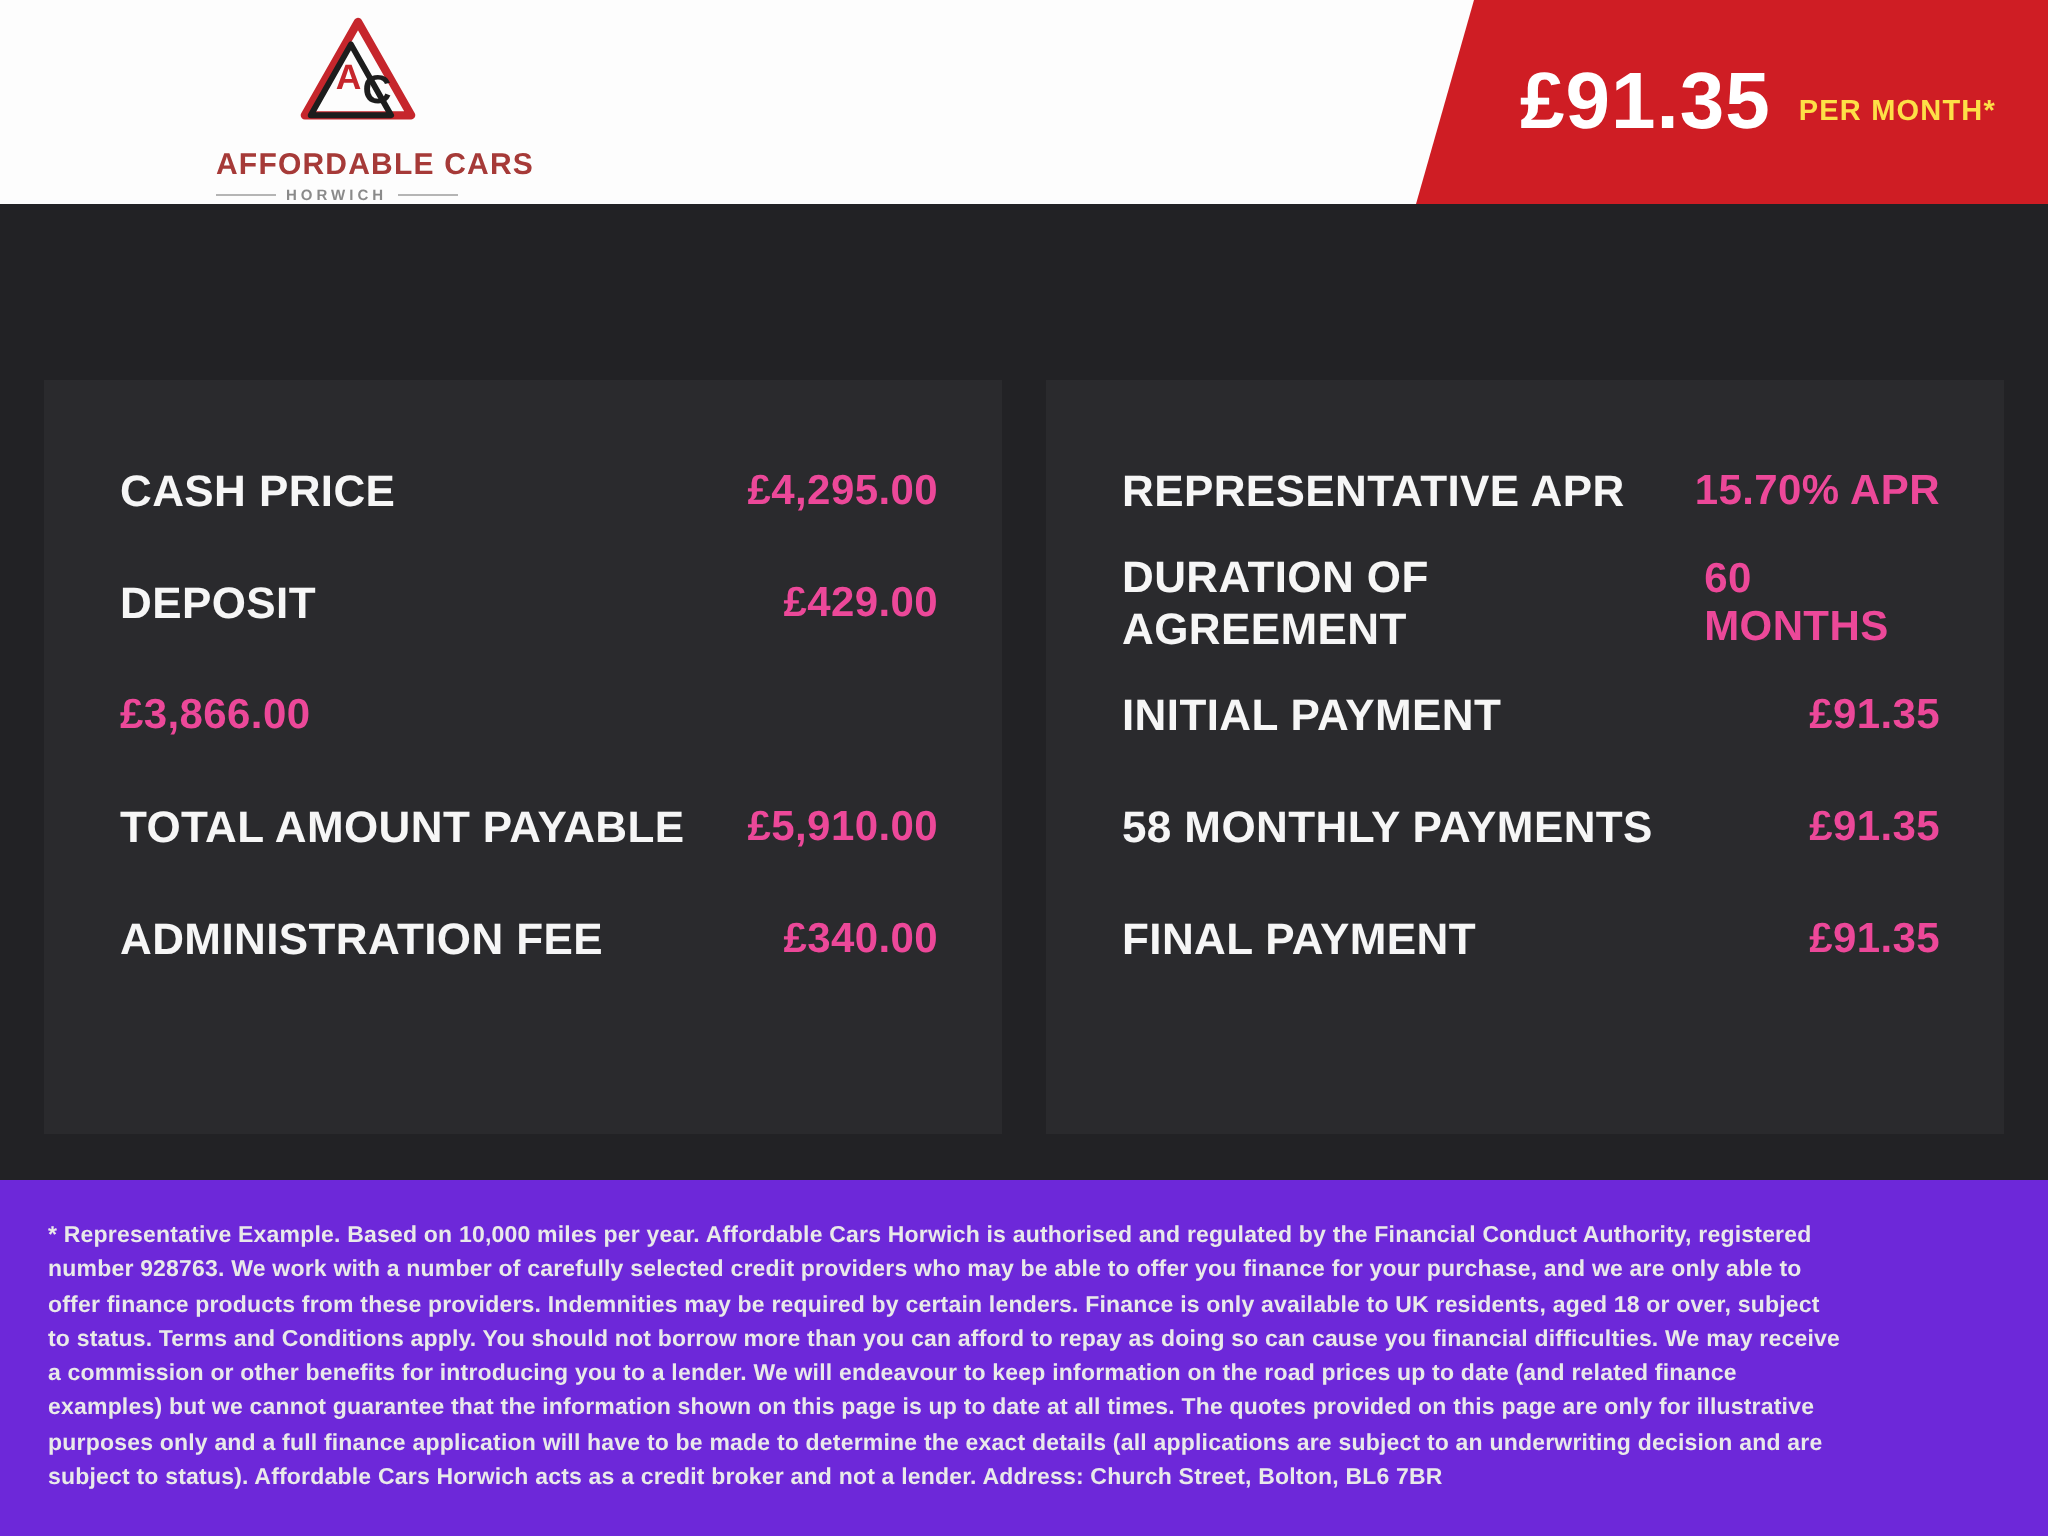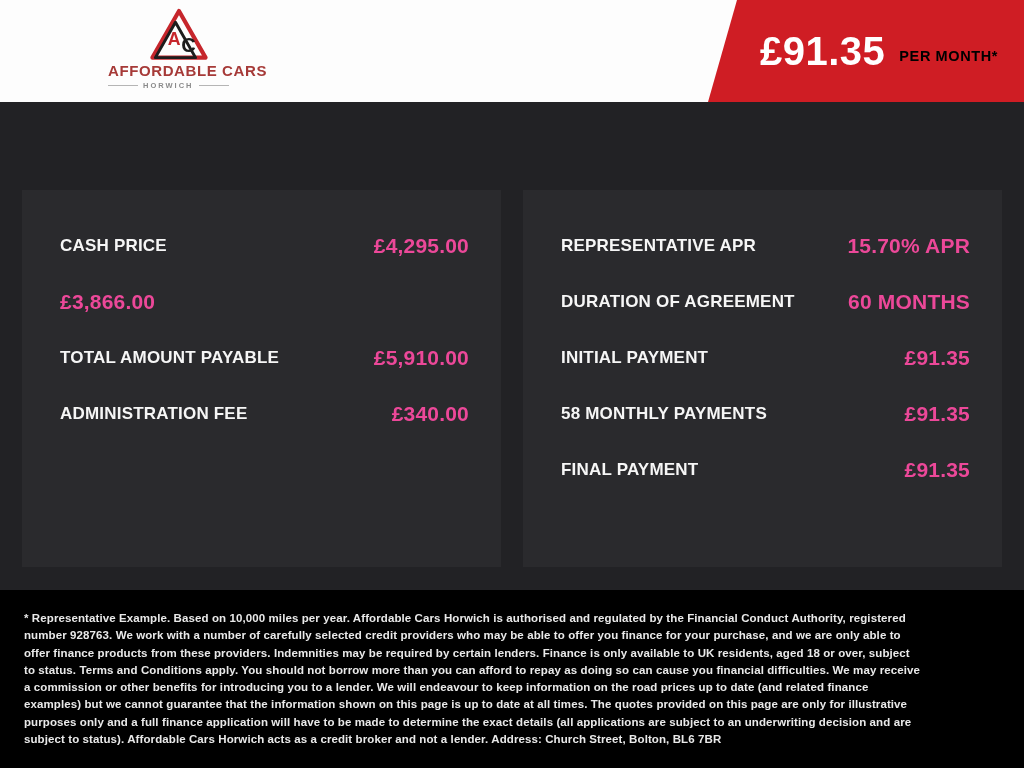--- a/index.html
+++ b/index.html
@@ -3,41 +3,41 @@
 <meta charset="utf-8">
 <style>
   html,body{margin:0;padding:0;}
   body{width:1024px;height:768px;overflow:hidden;font-family:"Liberation Sans",sans-serif;background:#222225;}
   .page{position:relative;width:1024px;height:768px;}
 
   
   .header{position:relative;width:100%;height:102px;background:#fdfdfd;overflow:hidden;}
   .logo{position:absolute;left:108px;top:8px;width:142px;text-align:center;}
   .logo svg{display:block;margin:0 auto;}
-  .brand-name{margin-top:2px;font-size:15px;font-weight:bold;letter-spacing:0.6px;color:#a63a38;white-space:nowrap;}
+  .brand-name{margin-top:14px;font-size:15px;font-weight:bold;letter-spacing:0.6px;color:#a63a38;white-space:nowrap;}
   .brand-sub{margin-top:2px;display:flex;align-items:center;justify-content:flex-start;gap:5px;color:#8a8a8a;font-size:7.5px;font-weight:bold;letter-spacing:2px;}
   .brand-sub .rule{display:inline-block;height:1px;width:30px;background:#b5b5b5;}
 
   .price-banner{position:absolute;top:0;right:0;width:316px;height:102px;background:#cf1d24;
     clip-path:polygon(29px 0,100% 0,100% 100%,0 100%);
     display:flex;align-items:center;justify-content:center;gap:14px;padding-left:26px;box-sizing:border-box;}
   .price-amount{color:#ffffff;font-size:40px;font-weight:bold;letter-spacing:0.5px;}
-  .price-period{color:#000000;font-size:14.5px;font-weight:bold;letter-spacing:0.6px;margin-top:10px;}
+  .price-period{color:#fde047;font-size:14.5px;font-weight:bold;letter-spacing:0.6px;margin-top:10px;}
 
   
   .main{position:relative;width:100%;height:488px;background:#222225;}
   .page-title{position:absolute;left:24px;top:133px;margin:0;color:#f5f5f5;font-size:21px;font-weight:bold;letter-spacing:0.4px;}
   .panels{position:absolute;top:88px;left:0;width:100%;display:flex;gap:22px;padding:0 22px;box-sizing:border-box;}
   .panel{flex:1;height:377px;background:#2a2a2d;box-sizing:border-box;padding:28px 32px 0 38px;}
   .finance-row{height:56px;display:flex;align-items:center;justify-content:space-between;}
-  .finance-label{color:#f6f6f6;font-size:17px;font-weight:bold;letter-spacing:0.2px;}
+  .finance-label{color:#f6f6f6;font-size:22px;font-weight:bold;letter-spacing:0.2px;}
   .finance-value{color:#ec4899;font-size:21px;font-weight:bold;letter-spacing:0.2px;}
 
   
-  .footer{position:absolute;left:0;top:590px;width:100%;height:178px;background:#000000;box-sizing:border-box;padding:20px 100px 0 24px;}
+  .footer{position:absolute;left:0;top:590px;width:100%;height:178px;background:#6d28d9;box-sizing:border-box;padding:20px 100px 0 24px;}
   .disclaimer{margin:0;color:#e9e9e9;font-size:11.5px;font-weight:bold;line-height:17.3px;letter-spacing:0.1px;max-width:900px;}
 </style>
 </head>
 <body>
 
 <div class="page">
 
   <header class="header">
     <div class="logo">
       <svg width="60" height="52" viewBox="0 0 100 88">
@@ -61,20 +61,24 @@
 
   <main class="main">
     <h1 class="page-title">CS REPRESENTATIVE EXAMPLE</h1>
 
     <div class="panels">
 
       <section class="panel">
         <div class="finance-row">
           <span class="finance-label">CASH PRICE</span>
           <span class="finance-value">£4,295.00</span>
+        </div>
+        <div class="finance-row">
+          <span class="finance-label">DEPOSIT</span>
+          <span class="finance-value">£429.00</span>
         </div>
         <div class="finance-row">
           <span class="finance-value">£3,866.00</span>
         </div>
         <div class="finance-row">
           <span class="finance-label">TOTAL AMOUNT PAYABLE</span>
           <span class="finance-value">£5,910.00</span>
         </div>
         <div class="finance-row">
           <span class="finance-label">ADMINISTRATION FEE</span>

